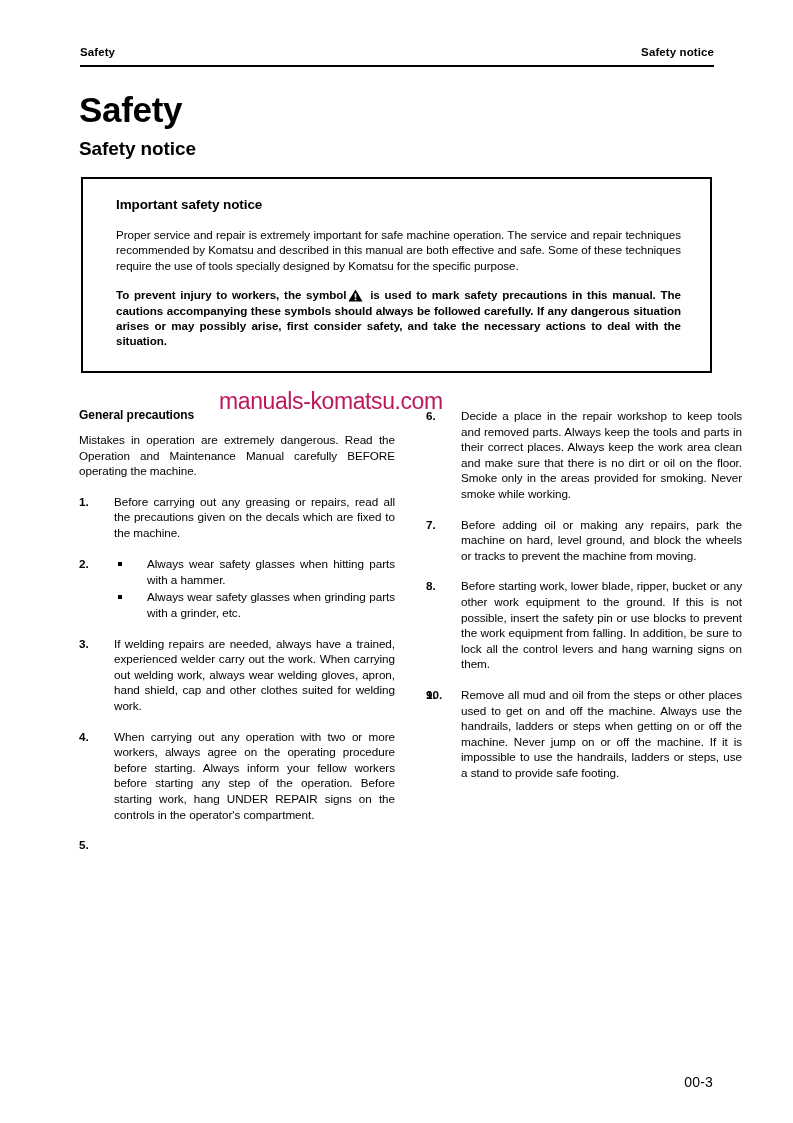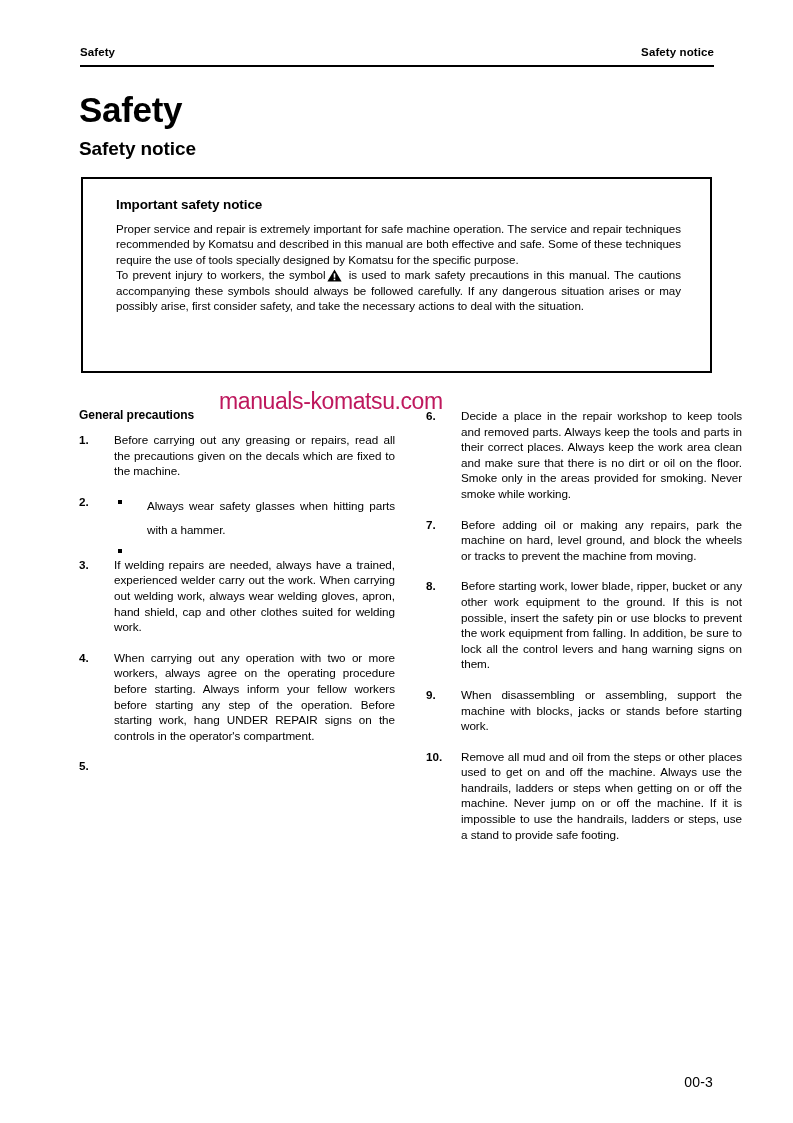--- a/index.html
+++ b/index.html
@@ -87,31 +87,33 @@
   }
   .notice-inner {
     position: absolute;
     left: 33px;
     top: 18px;
     width: 565px;
   }
   .notice-title {
     font-size: 13.5px;
     font-weight: bold;
-    margin: 0 0 9px 0;
+    margin: 0 0 15px 0;
     letter-spacing: -0.1px;
   }
   .notice-p {
     font-size: 11.6px;
     line-height: 15.4px;
     margin: 0;
     text-align: justify;
     letter-spacing: -0.05px;
   }
   .notice-p + .notice-p {
+    margin-top: 14px;
+    font-weight: bold;
   }
   .warn-tri {
     display: inline-block;
     width: 15px;
     height: 13px;
     vertical-align: -2px;
     margin: 0 2px;
     position: relative;
     top: 1px;
   }
@@ -170,21 +172,21 @@
     font-weight: bold;
     width: 30px;
   }
   .item-body { display: block; }
 
   .sub {
     position: relative;
     padding-left: 33px;
     margin-top: 1px;
     font-size: 11.7px;
-    line-height: 24px;
+    line-height: 16px;
     text-align: justify;
     letter-spacing: -0.05px;
   }
   .sub .bullet {
     position: absolute;
     left: 4px;
     top: 6px;
     width: 4px;
     height: 4px;
     background: #000;
@@ -223,34 +225,36 @@
               <rect x="6.7" y="4.4" width="1.6" height="4.3" fill="#fff"></rect>
               <rect x="6.7" y="9.6" width="1.6" height="1.6" fill="#fff"></rect>
             </svg></span> <span>is used to mark safety precautions in this manual. The cautions accompanying these symbols should always be followed carefully. If any dangerous situation arises or may possibly arise, first consider safety, and take the necessary actions to deal with the situation.</span></p>
     </div>
   </div>
 
   <div class="watermark">manuals-komatsu.com</div>
 
   <div class="col col-left">
     <div class="sec-head">General precautions</div>
+    <p class="para">Mistakes in operation are extremely dangerous. Read the Operation and Maintenance Manual carefully BEFORE operating the machine.</p>
 
     <div class="item">
       <span class="num">1.</span>
       <span class="item-body">Before carrying out any greasing or repairs, read all the precautions given on the decals which are fixed to the machine.</span>
     </div>
 
     <div class="item">
       <span class="num">2.</span>
       <div class="sub">
         <span class="bullet"></span>
         <span>Always wear safety glasses when hitting parts with a hammer.</span>
       </div>
       <div class="sub">
         <span class="bullet"></span>
+        <span>Always wear safety glasses when grinding parts with a grinder, etc.</span>
       </div>
     </div>
 
     <div class="item">
       <span class="num">3.</span>
       <span class="item-body">If welding repairs are needed, always have a trained, experienced welder carry out the work. When carrying out welding work, always wear welding gloves, apron, hand shield, cap and other clothes suited for welding work.</span>
     </div>
 
     <div class="item">
       <span class="num">4.</span>
@@ -274,21 +278,20 @@
       <span class="item-body">Before adding oil or making any repairs, park the machine on hard, level ground, and block the wheels or tracks to prevent the machine from moving.</span>
     </div>
 
     <div class="item">
       <span class="num">8.</span>
       <span class="item-body">Before starting work, lower blade, ripper, bucket or any other work equipment to the ground. If this is not possible, insert the safety pin or use blocks to prevent the work equipment from falling. In addition, be sure to lock all the control levers and hang warning signs on them.</span>
     </div>
 
     <div class="item">
       <span class="num">9.</span>
-      <span class="item-body">When disassembling or assembling, support the machine with blocks, jacks or stands before starting work.</span>
     </div>
 
     <div class="item">
       <span class="num">10.</span>
       <span class="item-body">Remove all mud and oil from the steps or other places used to get on and off the machine. Always use the handrails, ladders or steps when getting on or off the machine. Never jump on or off the machine. If it is impossible to use the handrails, ladders or steps, use a stand to provide safe footing.</span>
     </div>
   </div>
 
   <div class="page-number">00-3</div>
 

